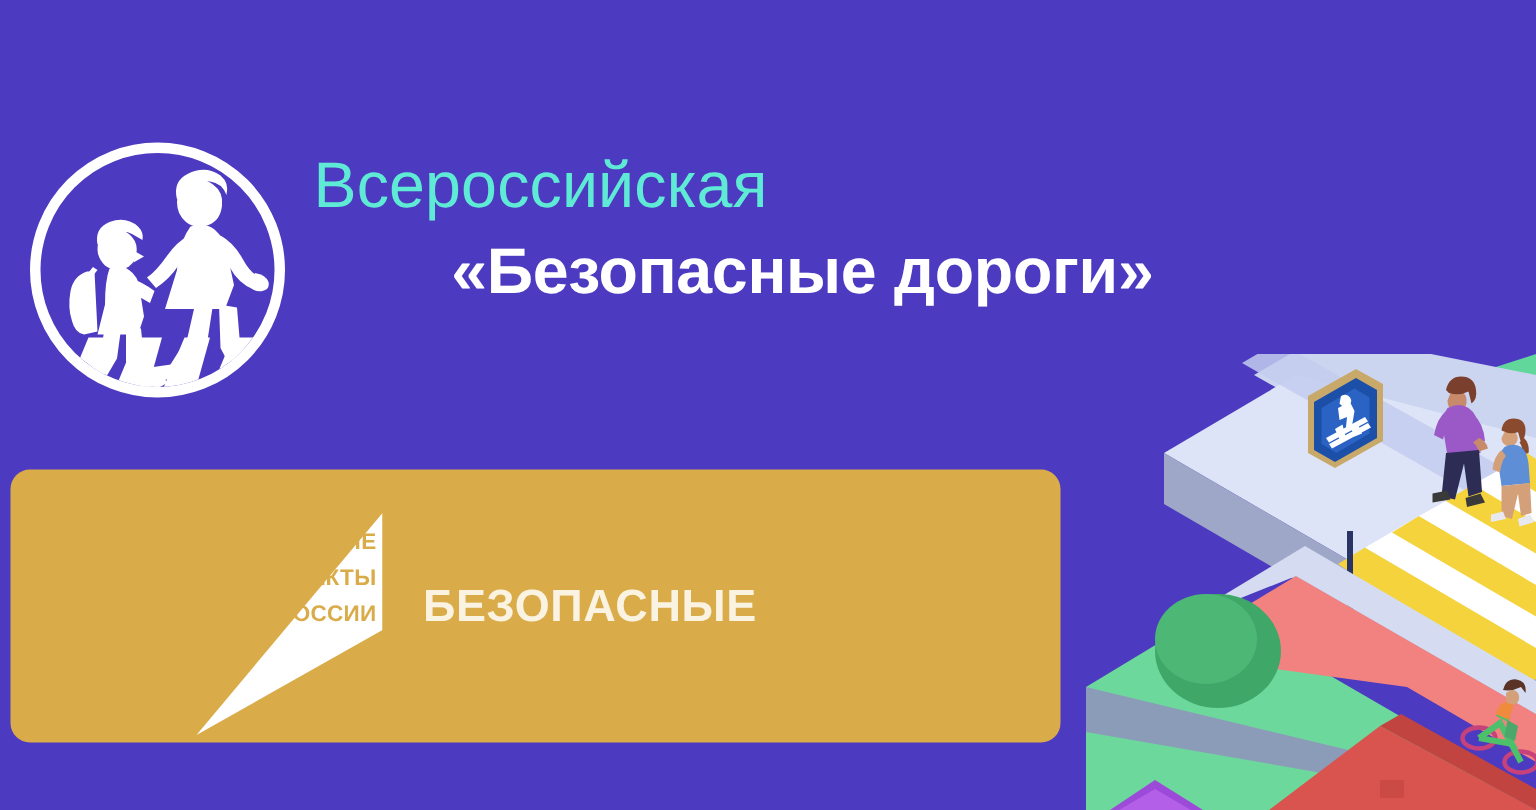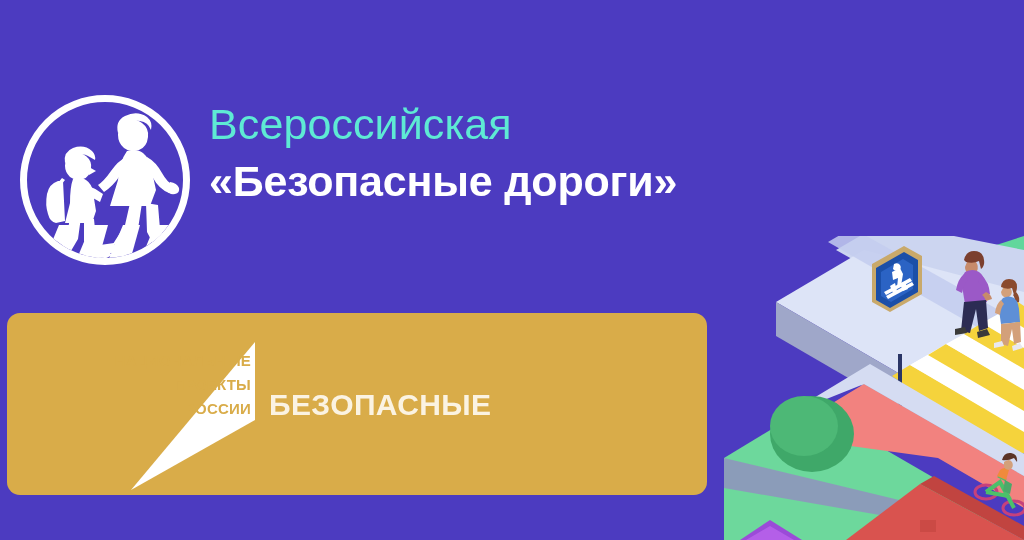--- a/index.html
+++ b/index.html
@@ -38,40 +38,41 @@
     font-size:43px;
     font-weight:300;
     line-height:57px;
   }
   .hl-bold {
     font-size:43px;
     font-weight:700;
     line-height:57px;
     letter-spacing:-0.2px;
     color:#FFFFFF;
+    text-align:right;
   }
 
   
   #gold-banner {
     position:absolute;
     left:7px; top:313px;
     width:700px; height:182px;
     background:#D9AC49;
     border-radius:13px;
     display:flex;
     align-items:center;
   }
   #np-logo {
     margin-left:108px;
     width:140px; height:72px;
     flex:none;
     position:relative;
   }
   #banner-text {
-    margin-left:14px;
+    margin-left:27px;
     color:#FBF3E2;
     font-size:30px;
     font-weight:700;
     line-height:37px;
     letter-spacing:0.4px;
     white-space:nowrap;
   }
 
   
   #illustration {

